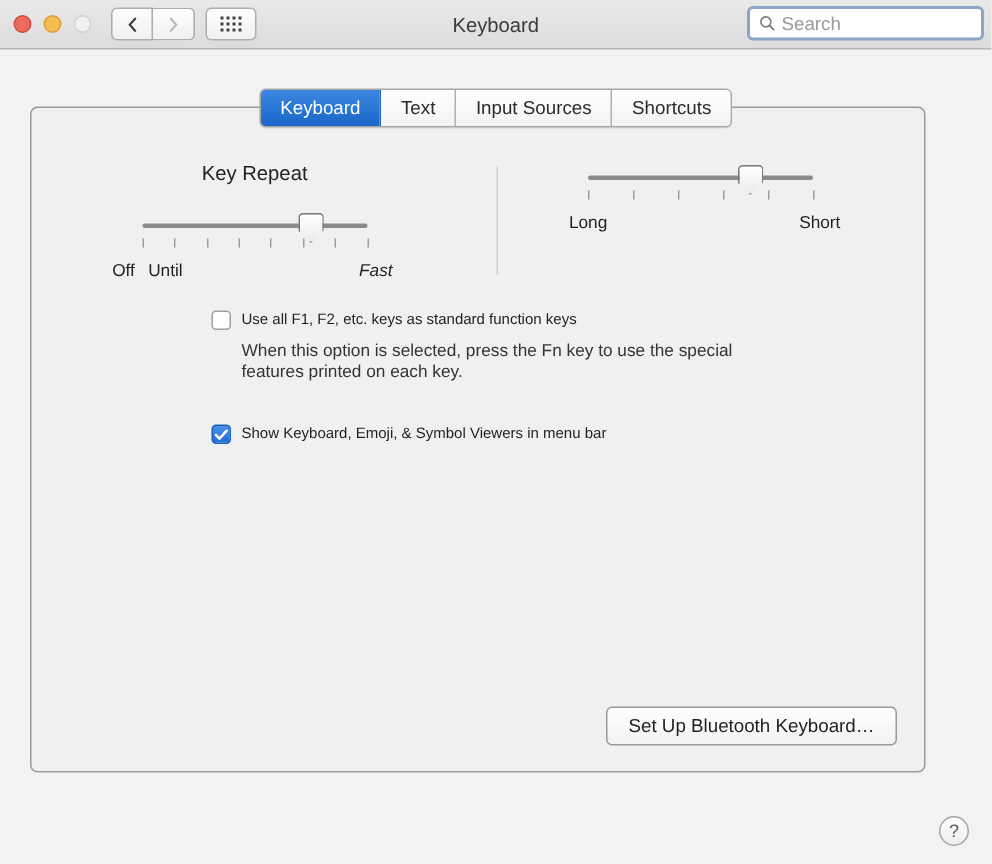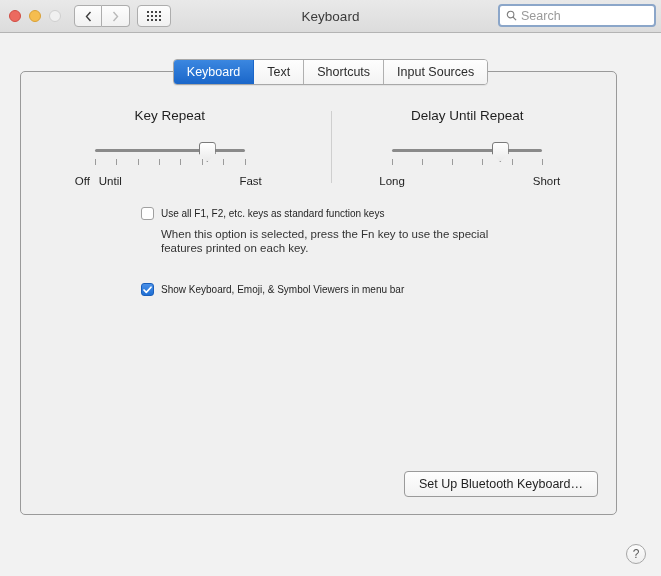--- a/index.html
+++ b/index.html
@@ -225,21 +225,21 @@
   }
   .slider-labels span {
     position: absolute;
     font-size: 11.5px;
     color: #1f1f1f;
     white-space: nowrap;
     top: 0;
   }
   .lab-off   { left: -20px; }
   .lab-slow  { left: 4px; }
-  .lab-fast  { right: -17px; }
+  .lab-fast  { right: -17px; font-style: italic; }
   .lab-long  { left: -13px; }
   .lab-short { right: -18px; }
 
   .divider {
     position: absolute;
     left: 310px; top: 39px;
     width: 1px; height: 72px;
     background: #cfcfcf;
   }
 
@@ -376,22 +376,22 @@
       <line x1="7.7" y1="7.7" x2="11" y2="11" stroke="#7d7d7d" stroke-width="1.3"></line>
     </svg>
     <input type="text" placeholder="Search" style="">
   </div>
 </div>
 
 <div class="tabbar">
   <div class="tabs">
     <div class="tab active">Keyboard</div>
     <div class="tab">Text</div>
+    <div class="tab">Input Sources</div>
     <div class="tab">Shortcuts</div>
-    <div class="tab">Input Sources</div>
   </div>
 </div>
 
 <div class="panel">
 
   <div class="slider-row">
 
     <div class="slider-block">
       <div class="slider-title">Key Repeat</div>
       <div class="slider-ctl">
@@ -409,21 +409,20 @@
         <div class="thumb" id="thumb-0" style="left: 75%;"></div>
       </div>
       <div class="slider-labels">
         <span class="lab-off">Off</span>
         <span class="lab-slow">Until</span>
         <span class="lab-fast">Fast</span>
       </div>
     </div>
 
     <div class="slider-block">
-      <div class="slider-title">Delay Until Repeat</div>
       <div class="slider-ctl">
         <div class="track"></div>
         <div class="ticks" id="ticks-1">
             <i style="left: 0px;"></i>
             <i style="left: 30px;"></i>
             <i style="left: 60px;"></i>
             <i style="left: 90px;"></i>
             <i style="left: 120px;"></i>
             <i style="left: 150px;"></i>
           </div>

